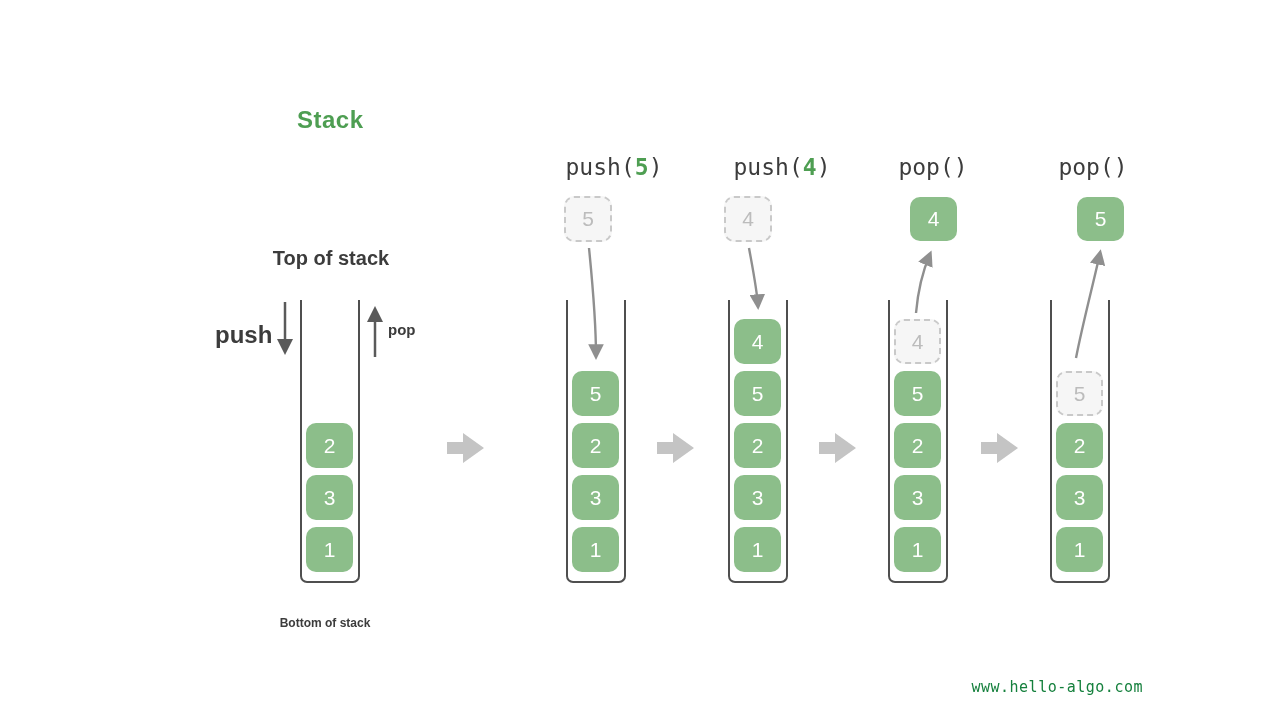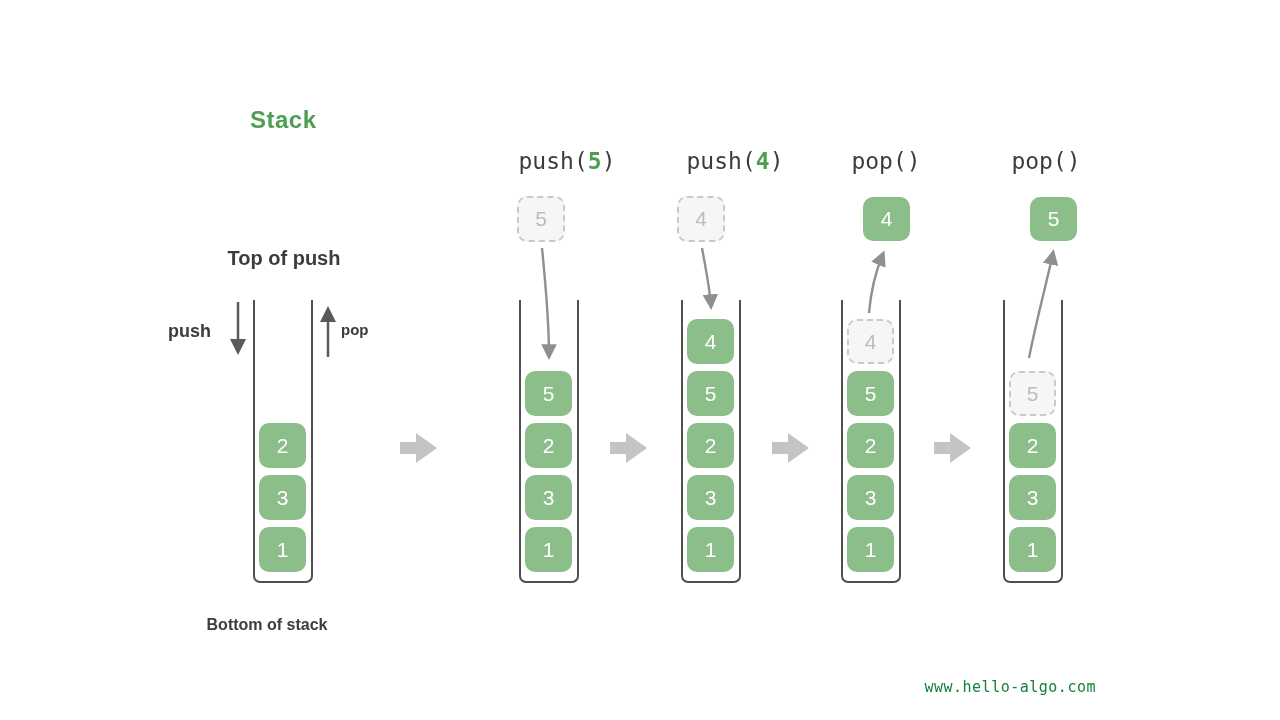--- a/index.html
+++ b/index.html
@@ -1,33 +1,34 @@
 <!DOCTYPE html>
 <html><head>
 <meta charset="utf-8">
 <style>
   html,body{margin:0;padding:0;background:#ffffff;}
   .canvas{
     position:relative;width:1140px;height:720px;background:#ffffff;overflow:hidden;
     font-family:"Liberation Sans",sans-serif;
+    margin-left:47px;
   }
   .overlay{position:absolute;left:0;top:0;width:1280px;height:720px;pointer-events:none;}
 
   .title{
     position:absolute;left:250px;top:106px;
     font-size:24px;font-weight:bold;color:#4e9e52;letter-spacing:.5px;
   }
   .annot{position:absolute;color:#3c3c3c;font-weight:bold;white-space:nowrap;}
   .top-note{left:284px;top:247px;font-size:20px;transform:translateX(-50%);}
-  .bottom-note{left:267px;top:616px;font-size:16px;transform:translateX(-50%);}
-  .push-note{left:168px;top:321px;font-size:18px;}
+  .bottom-note{left:278px;top:616px;font-size:12px;transform:translateX(-50%);}
+  .push-note{left:168px;top:321px;font-size:24px;}
   .pop-note{left:341px;top:321px;font-size:15px;}
 
   .op{
-    position:absolute;top:148px;transform:translateX(-50%);
+    position:absolute;top:154px;transform:translateX(-50%);
     font-family:"DejaVu Sans Mono",monospace;font-size:23px;color:#3c3c3c;white-space:nowrap;
   }
   .op .arg{color:#4e9e52;font-weight:bold;}
 
   .tube{
     position:absolute;top:300px;width:60px;height:283px;box-sizing:border-box;
     border-left:2px solid #4f4f4f;border-right:2px solid #4f4f4f;border-bottom:2px solid #4f4f4f;
     border-radius:0 0 7px 7px;
   }
   .cell{
@@ -60,21 +61,21 @@
     font-family:"DejaVu Sans Mono",monospace;font-size:15px;color:#15803d;letter-spacing:.5px;
   }
 </style>
 </head>
 <body>
 
 <div class="canvas">
 
   <div class="title">Stack</div>
 
-  <div class="annot top-note">Top of push</div>
+  <div class="annot top-note">Top of stack</div>
   <div class="annot push-note">push</div>
   <div class="annot pop-note">pop</div>
   <div class="annot bottom-note">Bottom of stack</div>
 
   <div class="op" style="left:567px"><span>push(</span><span class="arg">5</span><span>)</span></div>
   <div class="op" style="left:735px"><span>push(</span><span class="arg">4</span><span>)</span></div>
   <div class="op" style="left:886px"><span>pop()</span></div>
   <div class="op" style="left:1046px"><span>pop()</span></div>
 
   <div class="ghost-above" style="left:517px;top:196px">5</div>

